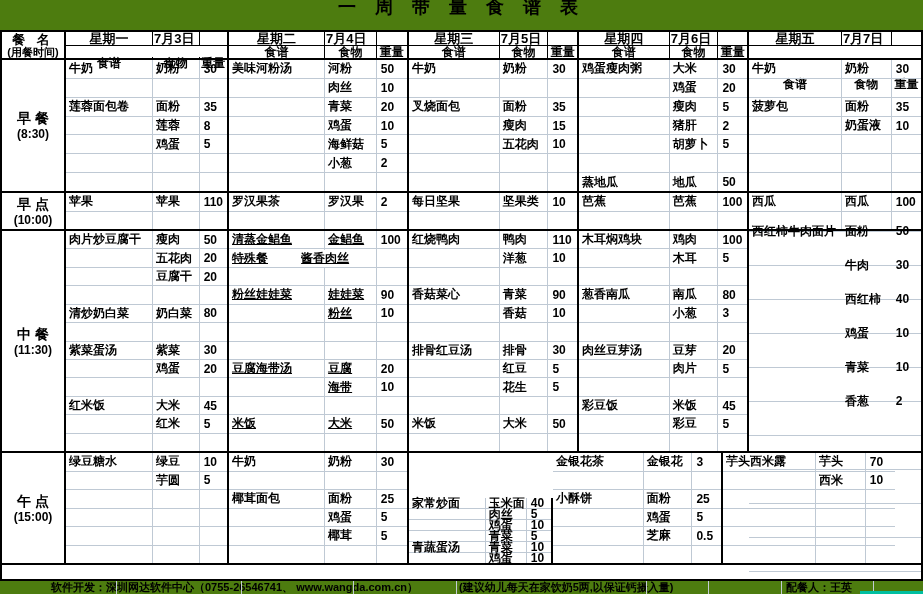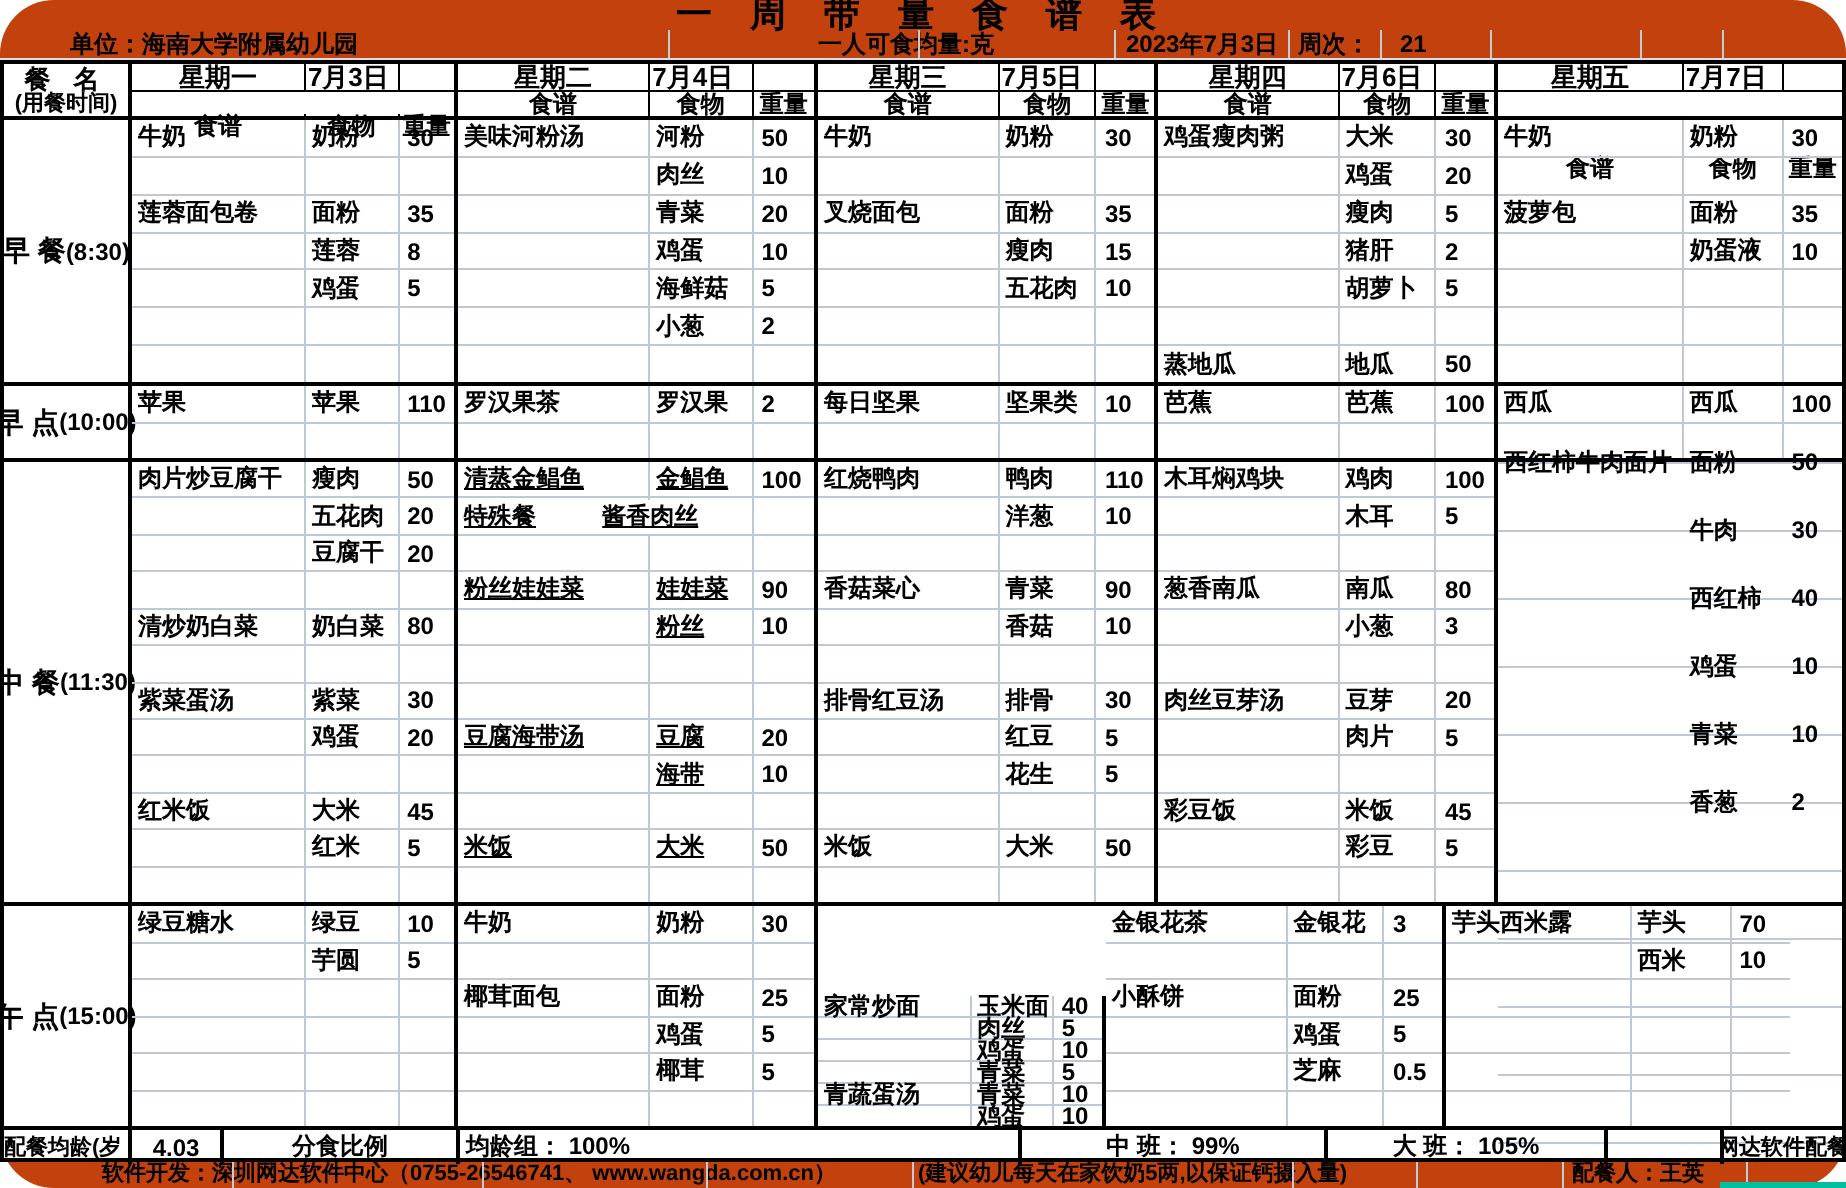--- a/index.html
+++ b/index.html
@@ -1,18 +1,18 @@
 <!DOCTYPE html>
 <html><head>
 <meta charset="utf-8">
 <style>
   * { margin:0; padding:0; box-sizing:border-box; }
   body { width:923px; height:594px; overflow:hidden; background:#fff;
          font-family:"Liberation Sans", sans-serif; font-weight:700; color:#000; }
-  .sheet { position:relative; width:923px; height:594px; background:#c2410c;border-radius:27px; }
+  .sheet { position:relative; width:923px; height:594px; background:#4d7c0f; }
 
   .title { position:absolute; top:-2px; left:0; width:100%; text-align:center;
            font-size:18px; letter-spacing:7px; line-height:18px; white-space:nowrap; }
   .inforow { position:absolute; top:15px; left:0; width:923px; height:15px; font-size:12px;
              border-bottom:1px solid #d7dde3; }
   .inforow span { position:absolute; top:0; line-height:15px; white-space:nowrap; }
   .vline { position:absolute; top:0; width:1px; height:100%; background:#c3ccd6; }
 
   .tbl { position:absolute; top:30px; left:0; width:923px; height:551px;
          border:2px solid #000; display:flex; flex-direction:column; background:#fff; }
@@ -28,21 +28,21 @@
   .hday .dd { width:29%; font-size:13px; line-height:13px; padding-left:1px; border-right:1px solid #000; white-space:nowrap; }
   .hday .de { flex:1; }
   .hday .r2 { flex:1; display:flex; }
   .hday .sh { text-align:center; font-size:12px; line-height:12px; }
   .hday .sh0 { width:54%; border-right:1px solid #000; }
   .hday .sh1 { width:29%; border-right:1px solid #000; }
   .hday .sh2 { flex:1; }
 
   .section { display:flex; flex-shrink:0; border-bottom:2px solid #000; }
   .mlabel { width:64px; flex-shrink:0; border-right:2px solid #000; display:flex;
-            flex-direction:row; justify-content:center; align-items:center; }
+            flex-direction:column; justify-content:center; align-items:center; }
   .mlabel .mn { font-size:14px; line-height:17px; white-space:nowrap; }
   .mlabel .mt { font-size:12px; line-height:14px; white-space:nowrap; }
   .dcol { flex-shrink:0; display:flex; flex-direction:column; border-right:2px solid #000; }
   .dcol:last-child { border-right:none; }
   .mrow { flex:1; min-height:0; display:flex; align-items:center; font-size:12px; }
   .mrow:not(:last-child) { border-bottom:1px solid #bfc9d4; }
   .c-recipe { width:54%; height:100%; display:flex; align-items:center; padding-left:3px;
               border-right:1px solid #bfc9d4; white-space:nowrap; overflow:visible; }
   .c-food { width:29%; height:100%; display:flex; align-items:center; padding-left:3px;
             border-right:1px solid #bfc9d4; white-space:nowrap; overflow:visible; }
@@ -66,35 +66,20 @@
   .footer span { position:absolute; top:0; line-height:13px; white-space:nowrap; }
   .greenbar { position:absolute; left:860px; top:591px; width:63px; height:3px; background:#00bfa0; }
 </style>
 </head>
 <body>
 
 <div class="sheet">
 
   <div class="title">一 周 带 量 食 谱 表</div>
 
-  <div class="inforow">
-    <span style="left:35px">单位：海南大学附属幼儿园</span>
-    <span style="left:409px">一人可食均量:克</span>
-    <span style="left:563px">2023年7月3日</span>
-    <span style="left:649px">周次：</span>
-    <span style="left:700px">21</span>
-  <div class="vline" style="left: 334px;"></div>
-      <div class="vline" style="left: 459px;"></div>
-      <div class="vline" style="left: 557px;"></div>
-      <div class="vline" style="left: 644px;"></div>
-      <div class="vline" style="left: 690px;"></div>
-      <div class="vline" style="left: 745px;"></div>
-      <div class="vline" style="left: 820px;"></div>
-      <div class="vline" style="left: 861px;"></div>
-    </div>
 
   <div class="tbl">
     <div class="hdr">
       <div class="corner">
         <div class="l1">餐  名</div>
         <div class="l2">(用餐时间)</div>
       </div>
 
     <div class="hday" style="width: 163px; gap: 11px;">
           <div class="r1">
@@ -1430,30 +1415,20 @@
             <div class="c-recipe">
               <span></span>
             </div>
             <div class="c-food">
               <span></span>
             </div>
             <div class="c-weight"></div>
           </div>
         </div>
       </div>
-      <div class="sumbar">
-      <div class="sb-label">配餐均龄(岁</div>
-      <div class="sb-age">4.03</div>
-      <div class="sb-ratio">分食比例</div>
-      <div class="sb-group">均龄组： 100%</div>
-      <div class="sb-mid">中 班： 99%</div>
-      <div class="sb-big">大 班： 105%</div>
-      <div class="sb-empty"></div>
-      <div class="sb-soft">网达软件配餐</div>
-    </div>
   </div>
 
   <div class="footer">
     <span style="left:35px">软件开发：深圳网达软件中心（0755-26546741、 www.wangda.com.cn）</span>
     <span style="left:443px">(建议幼儿每天在家饮奶5两,以保证钙摄入量)</span>
     <span style="left:770px">配餐人：王英</span>
   <div class="vline" style="left: 100px;"></div>
       <div class="vline" style="left: 225px;"></div>
       <div class="vline" style="left: 337px;"></div>
       <div class="vline" style="left: 440px;"></div>

